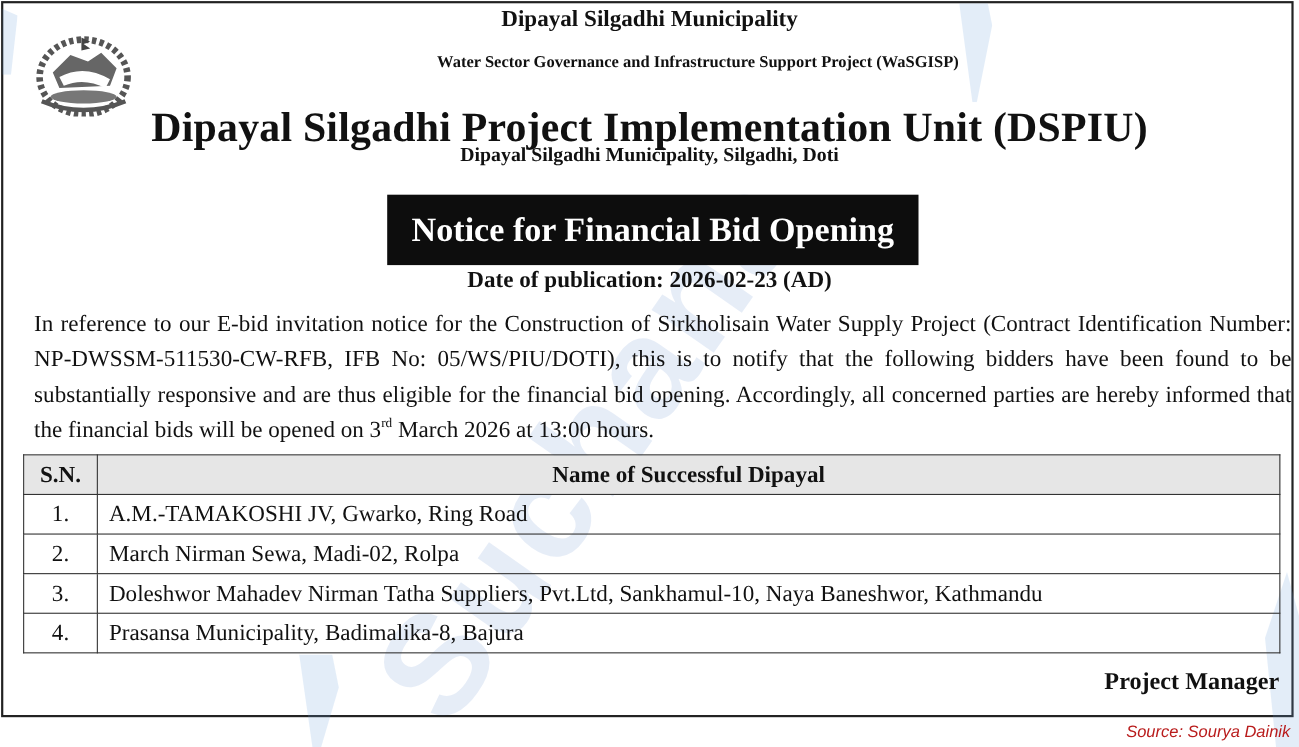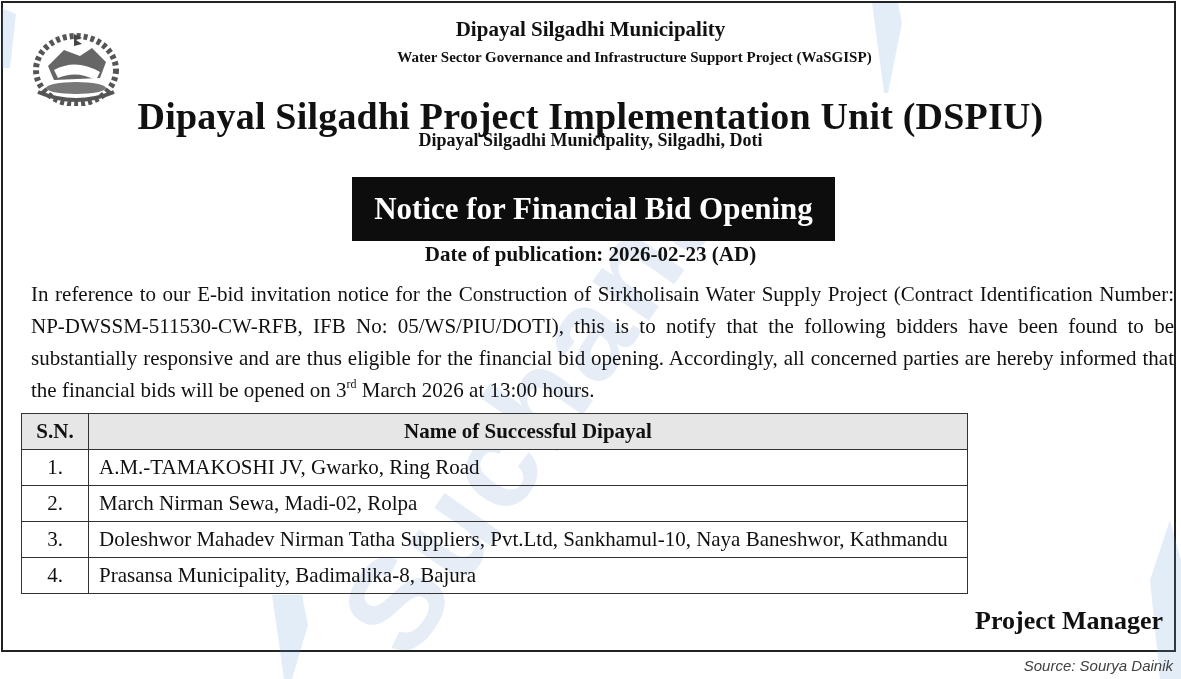--- a/index.html
+++ b/index.html
@@ -14,45 +14,45 @@
   .watermark {
     position: absolute; left: 250px; top: 330px; transform: rotate(-55deg);
     font-family: "Liberation Sans", sans-serif; font-weight: bold; font-size: 130px;
     color: #3b6fc2; opacity: 0.12; letter-spacing: 4px; pointer-events: none; white-space: nowrap;
   }
   .wm-shape { position: absolute; pointer-events: none; opacity: 0.18; }
   .logo { position: absolute; left: 30px; top: 28px; width: 92px; height: 78px; }
   .h-line {
     position: absolute; left: 0; width: 1181px; text-align: center; font-weight: bold; white-space: nowrap;
   }
-  .h1 { top: 17px; font-size: 21px; }
+  .h1 { top: 5px; font-size: 21px; }
   .h2 { top: 49px; font-size: 15px; margin-left: 44px; }
   .h3 { top: 94px; font-size: 38px; letter-spacing: 0.2px; }
   .h4 { top: 130px; font-size: 18px; }
   .notice-box {
     position: absolute; left: 352px; top: 177px; width: 483px; height: 64px; background: #0d0d0d;
     color: #fff; font-weight: bold; font-size: 31px; display: flex; align-items: center; justify-content: center;
   }
   .pubdate { top: 242px; font-size: 21px; }
   .para {
     position: absolute; left: 31px; top: 278px; width: 1143px; font-size: 21px; line-height: 32px;
     text-align: justify; text-align-last: left;
   }
   .para sup { font-size: 12px; vertical-align: 9px; line-height: 0; }
   table.bidders {
-    position: absolute; left: 21px; top: 413px; width: 947px; border-collapse: collapse; font-size: 21px;
+    position: absolute; left: 21px; top: 413px; width: 1143px; border-collapse: collapse; font-size: 21px;
   }
   table.bidders th, table.bidders td { border: 1.5px solid #333; height: 35px; padding: 0; }
   table.bidders th { background: #e6e6e6; font-weight: bold; height: 35px; }
   table.bidders td.sn { width: 66px; text-align: center; }
   table.bidders td.name { padding-left: 10px; text-align: left; }
-  .signature { position: absolute; right: 18px; top: 606px; font-size: 26px; font-weight: bold; text-align: right; }
+  .signature { position: absolute; right: 18px; top: 606px; font-size: 22px; font-weight: bold; text-align: right; }
   .source {
     position: absolute; right: 8px; top: 657px; font-family: "Liberation Sans", sans-serif;
-    font-style: italic; font-size: 15px; color: #404040;
+    font-style: italic; font-size: 15px; color: #b91c1c;
   }
 </style>
 </head>
 <body>
 
 <div class="frame"></div>
 
 <svg class="wm-shape" style="left:270px;top:595px" width="40" height="84" viewBox="0 0 40 84">
     <polygon points="2,0 32,0 38,30 22,84 14,84" fill="#6aa0dc"></polygon>
   </svg>

